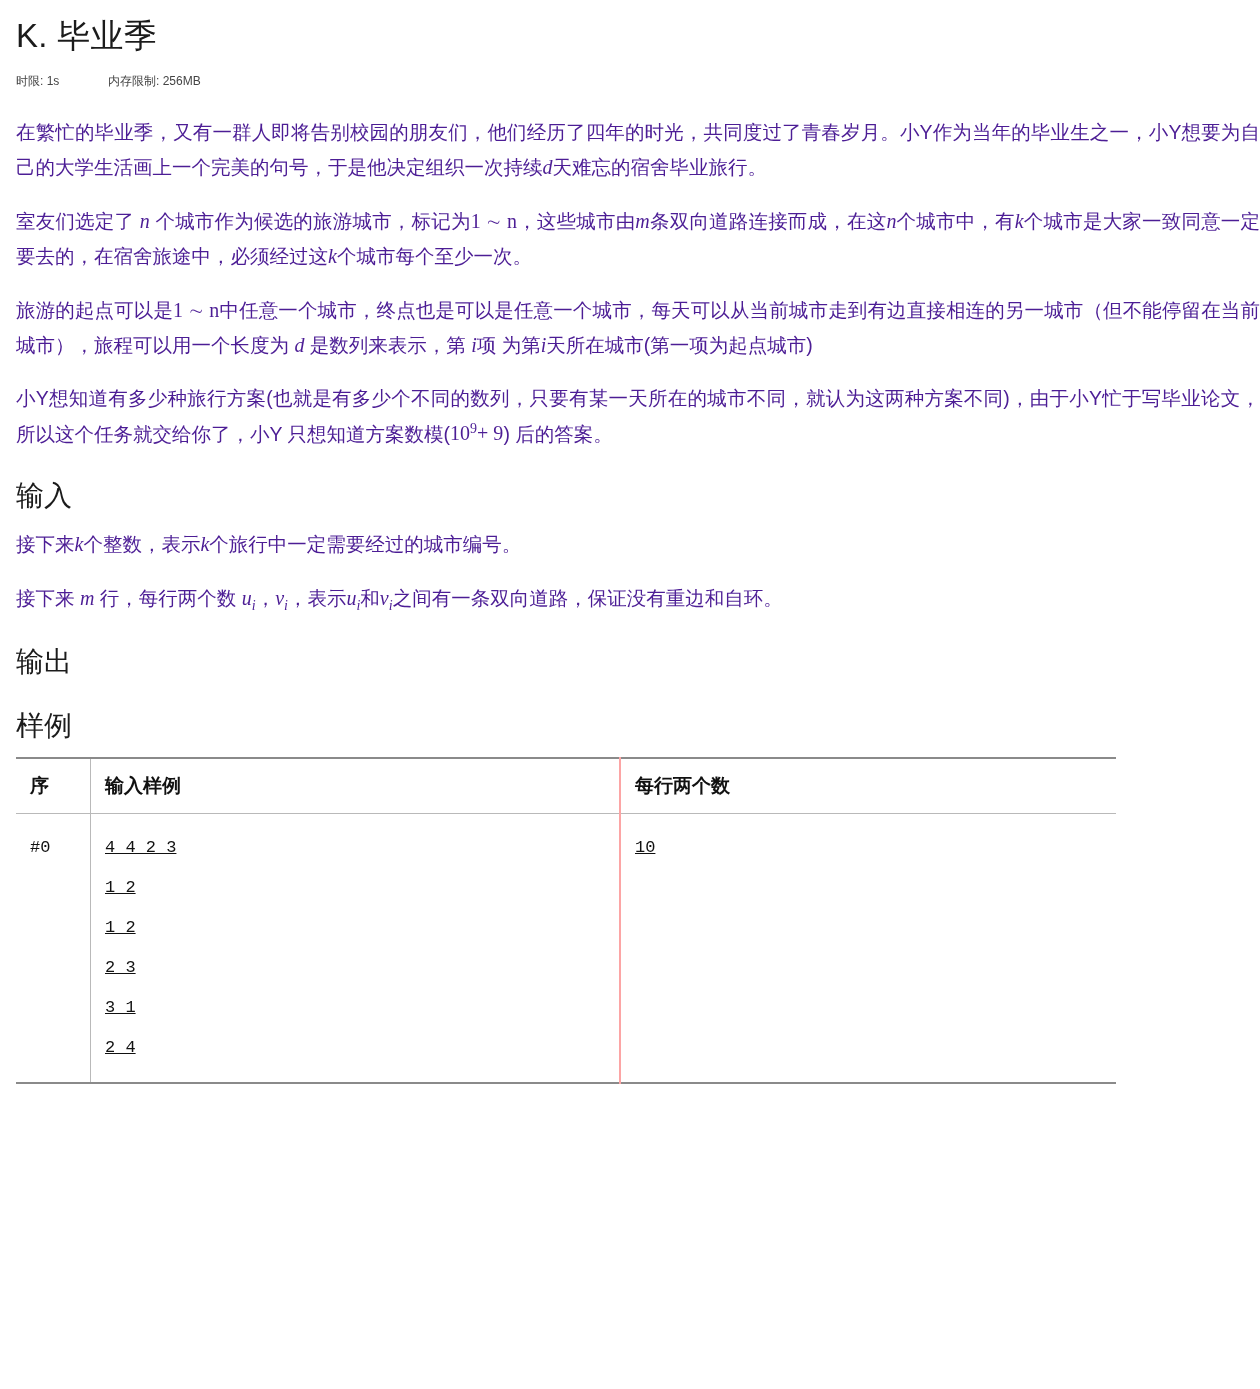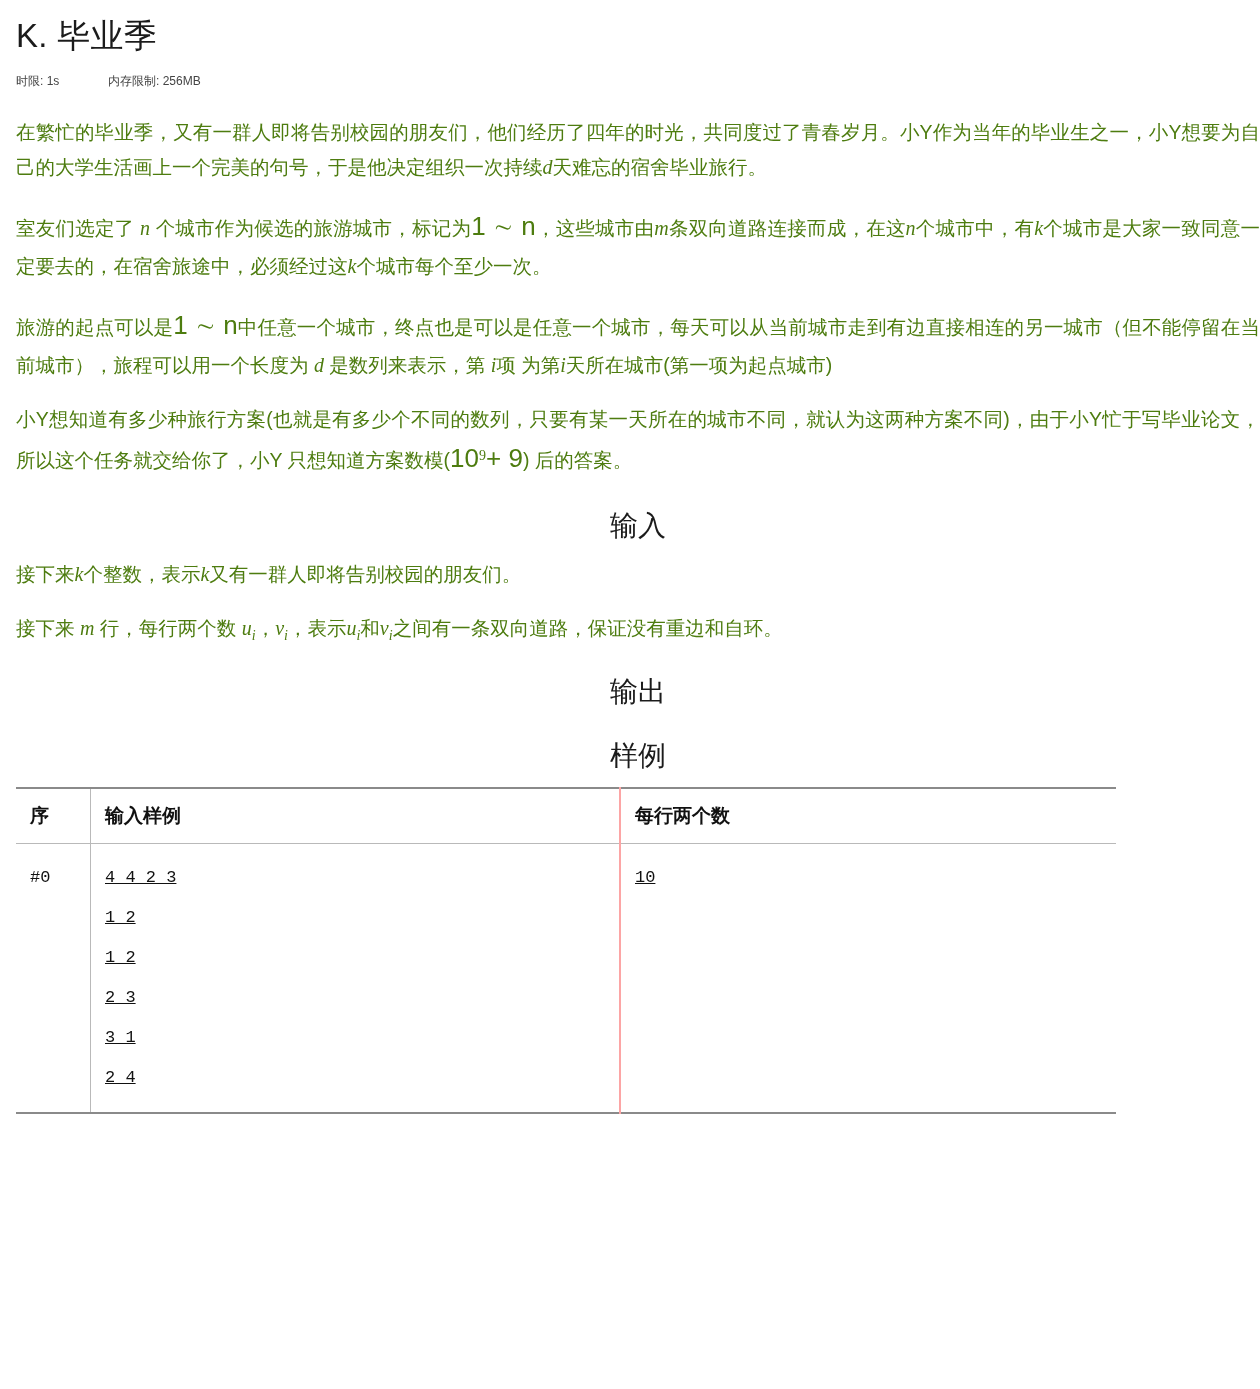--- a/index.html
+++ b/index.html
@@ -32,40 +32,39 @@
     margin: 0 0 26px 0;
   }
   .meta .gap {
     display: inline-block;
     width: 42px;
   }
   p.para {
     font-size: 19.5px;
     line-height: 1.72;
     margin: 0 0 20px 0;
-    color: #4d7c0f;
+    color: #4c1d95;
     text-align: justify;
     text-justify: inter-ideograph;
   }
   h2.section {
     font-size: 28px;
     font-weight: 400;
     color: #1b1b1b;
     margin: 26px 0 12px 0;
-    text-align: center;
   }
   .mathit {
     font-family: "Liberation Serif", "DejaVu Serif", serif;
     font-style: italic;
     font-size: 20px;
   }
   .mathrm {
-    font-family: Liberation Sans, sans-serif;
+    font-family: Liberation Serif, serif;
     font-style: normal;
-    font-size: 26px;
+    font-size: 20px;
     margin-top: 40px;
   }
   sup.exp {
     font-size: 0.72em;
     vertical-align: super;
     font-family: "Liberation Serif", "DejaVu Serif", serif;
     font-style: normal;
   }
   sub.sub {
     font-size: 0.72em;
@@ -147,21 +146,21 @@
   </p>
 
   <p class="para">
     <span>小Y想知道有多少种旅行方案(也就是有多少个不同的数列，只要有某一天所在的城市不同，就认为这两种方案不同)，由于小Y忙于写毕业论文，所以这个任务就交给你了，小Y 只想知道方案数模(</span><span class="mathrm">10</span><sup class="exp">9</sup><span class="mathrm">+ 9</span><span>) 后的答案。</span>
   </p>
 
   <h2 class="section">输入</h2>
 
 
   <p class="para">
-    <span>接下来</span><span class="mathit">k</span><span>个整数，表示</span><span class="mathit">k</span><span>又有一群人即将告别校园的朋友们。</span>
+    <span>接下来</span><span class="mathit">k</span><span>个整数，表示</span><span class="mathit">k</span><span>个旅行中一定需要经过的城市编号。</span>
   </p>
 
   <p class="para">
     <span>接下来</span>
     <span class="mathit">m</span>
     <span>行，每行两个数</span>
     <span class="mathit">u</span><sub class="sub">i</sub><span>，</span><span class="mathit">v</span><sub class="sub">i</sub><span>，表示</span><span class="mathit">u</span><sub class="sub">i</sub><span>和</span><span class="mathit">v</span><sub class="sub">i</sub><span>之间有一条双向道路，保证没有重边和自环。</span>
   </p>
 
   <h2 class="section">输出</h2>

